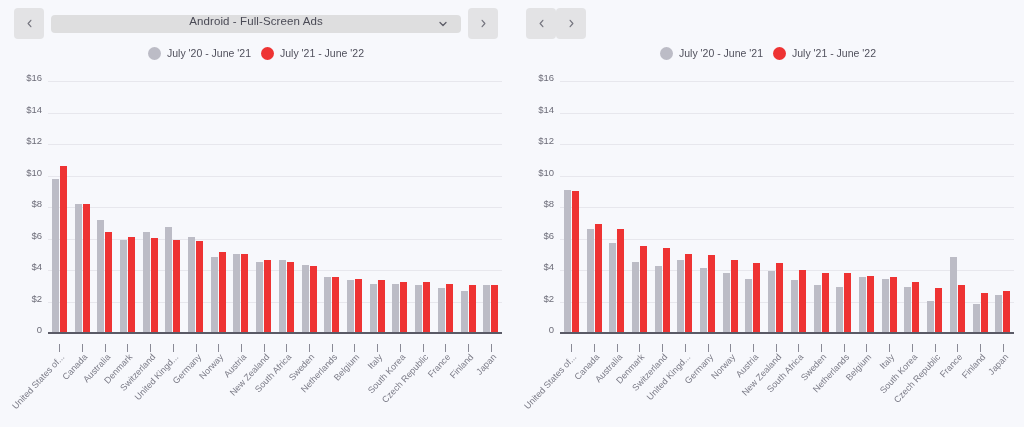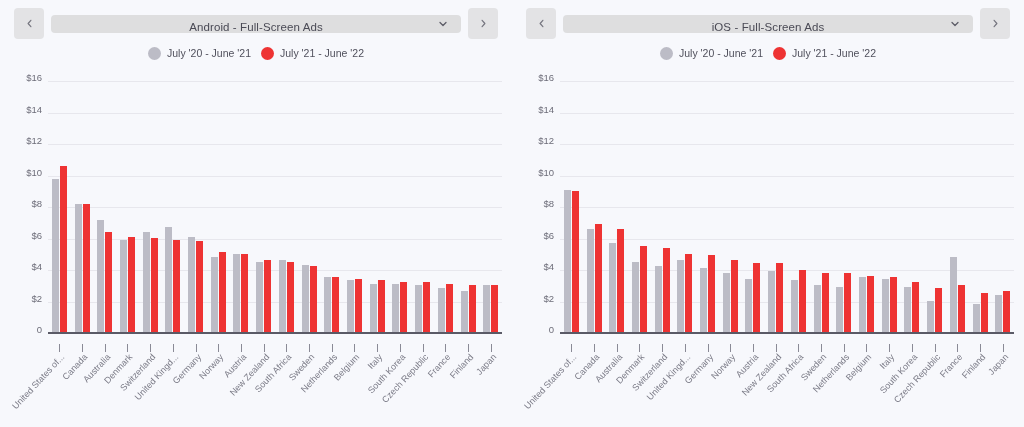--- a/index.html
+++ b/index.html
@@ -28,21 +28,21 @@
     cursor: pointer;
     flex: 0 0 auto;
   }
   .navbtn svg { display: block; }
   .select {
     flex: 1 1 auto;
     height: 18px;
     margin: 0 7px;
     background: #dededf;
     border-radius: 4px;
-    display: flex; align-items: flex-end; justify-content: center;
+    display: flex; align-items: flex-start; justify-content: center;
     position: relative;
     cursor: pointer;
   }
   .select-label {
     font-size: 11.5px;
     color: #4a4a55;
     letter-spacing: .1px;
   }
   .caret {
     position: absolute;
@@ -343,28 +343,20 @@
     </div>
     <div class="panel">
       <div class="hdr">
         <button class="navbtn">
           <span>
             <svg width="11" height="11" viewBox="0 0 24 24" fill="none">
               <path d="M15 5 L9 12 L15 19" stroke="#75757f" stroke-width="2.6" stroke-linecap="round" stroke-linejoin="round"></path>
             </svg>
           </span>
         </button>
-        <div class="select">
-          <span class="select-label">iOS - Full-Screen Ads</span>
-          <span class="caret">
-            <svg width="12" height="12" viewBox="0 0 24 24" fill="none">
-              <path d="M6 9 L12 15 L18 9" stroke="#5d5d68" stroke-width="2.6" stroke-linecap="round" stroke-linejoin="round"></path>
-            </svg>
-          </span>
-        </div>
         <button class="navbtn">
           <span>
             <svg width="11" height="11" viewBox="0 0 24 24" fill="none">
               <path d="M9 5 L15 12 L9 19" stroke="#75757f" stroke-width="2.6" stroke-linecap="round" stroke-linejoin="round"></path>
             </svg>
           </span>
         </button>
       </div>
       <div class="legend">
         <div class="lg-item">

